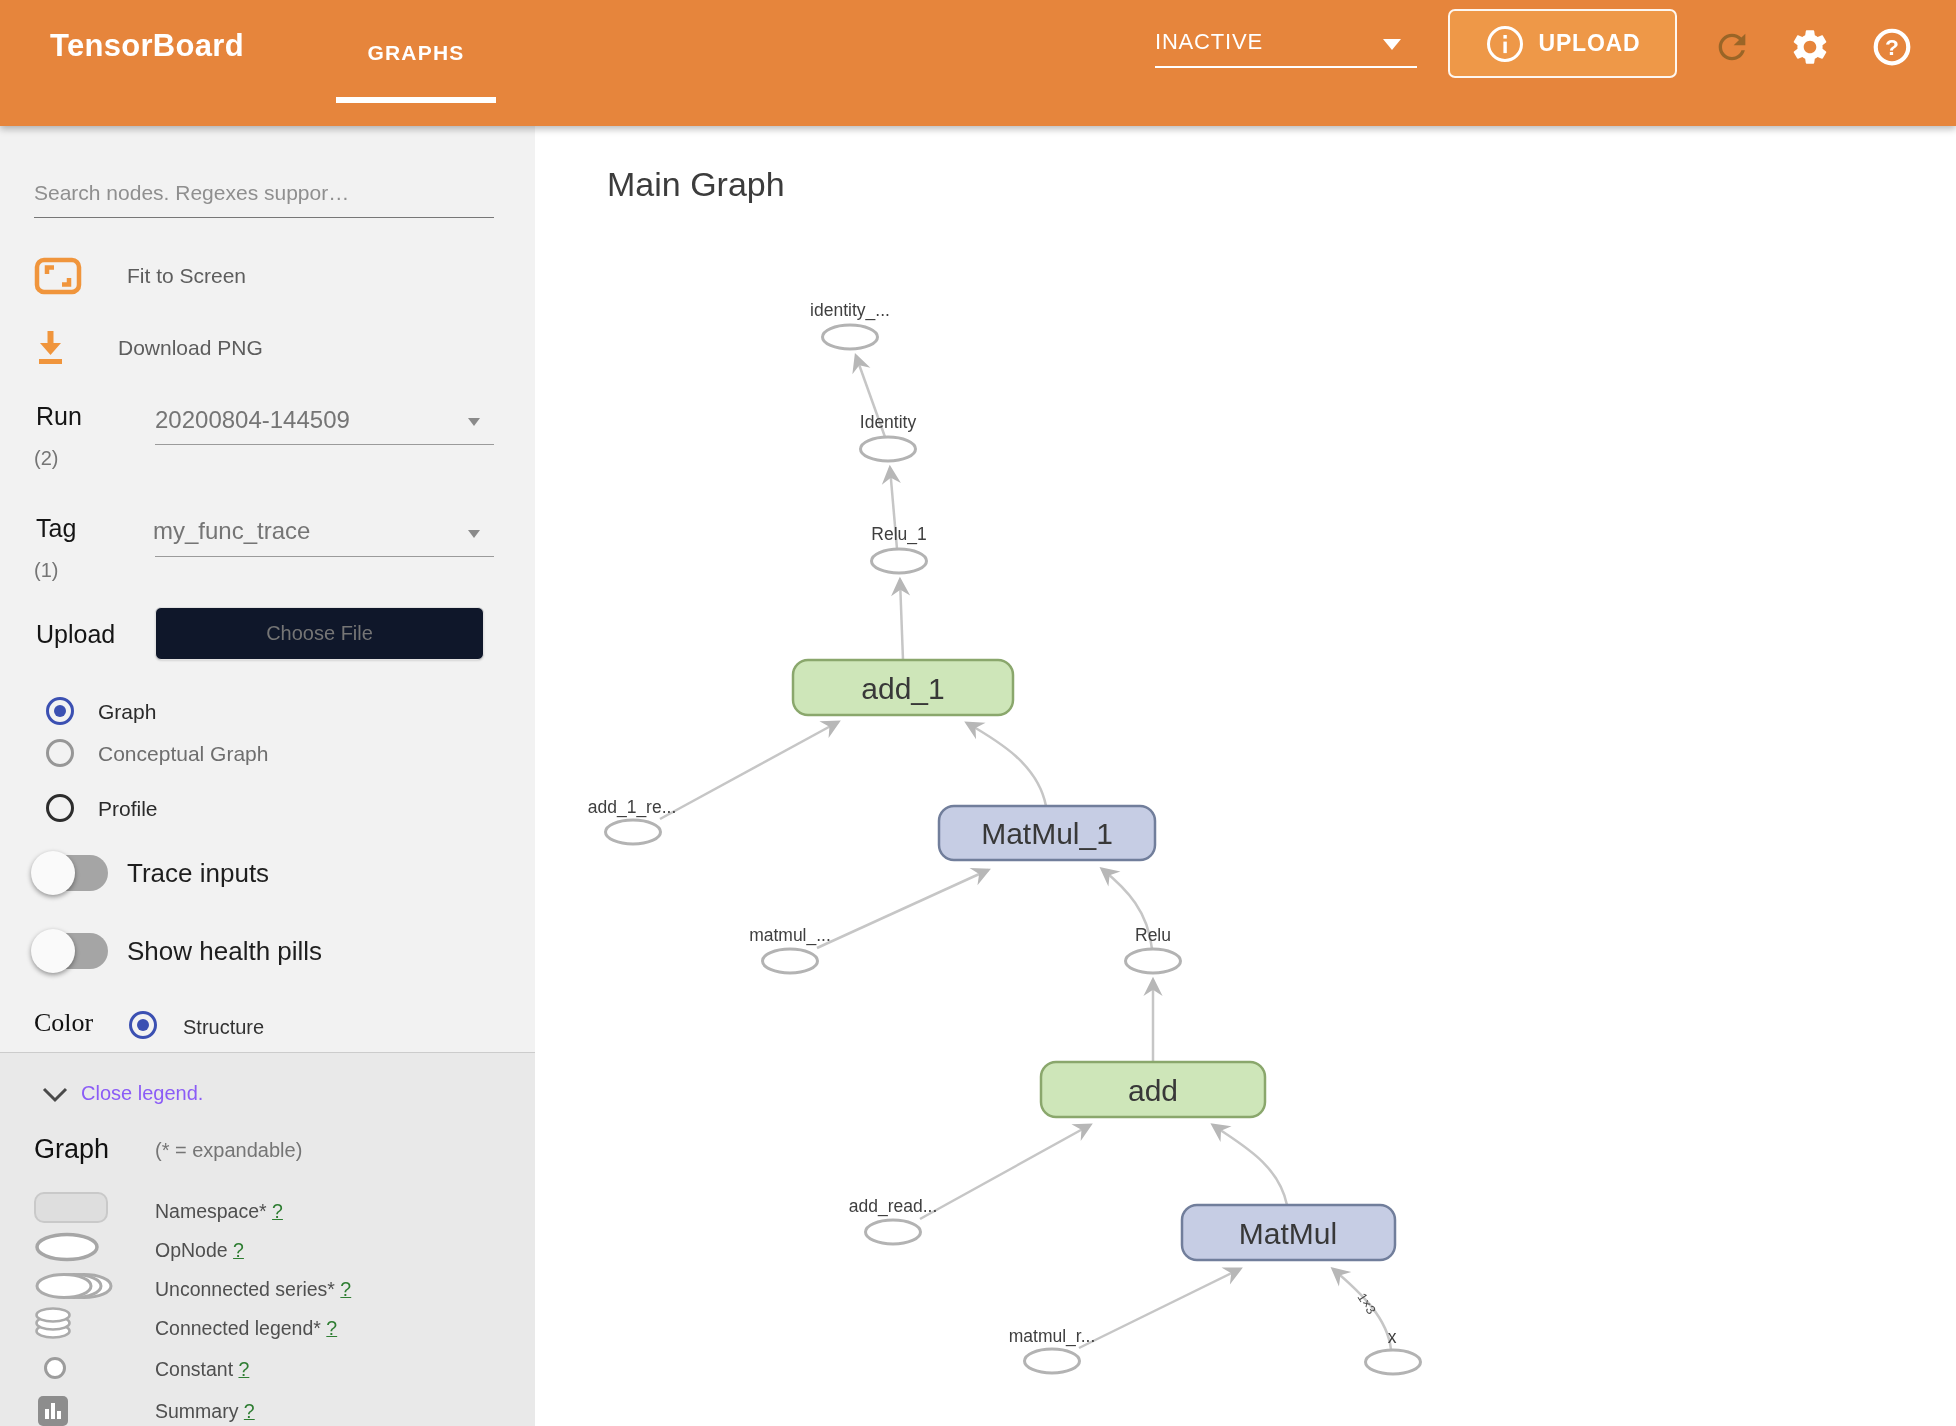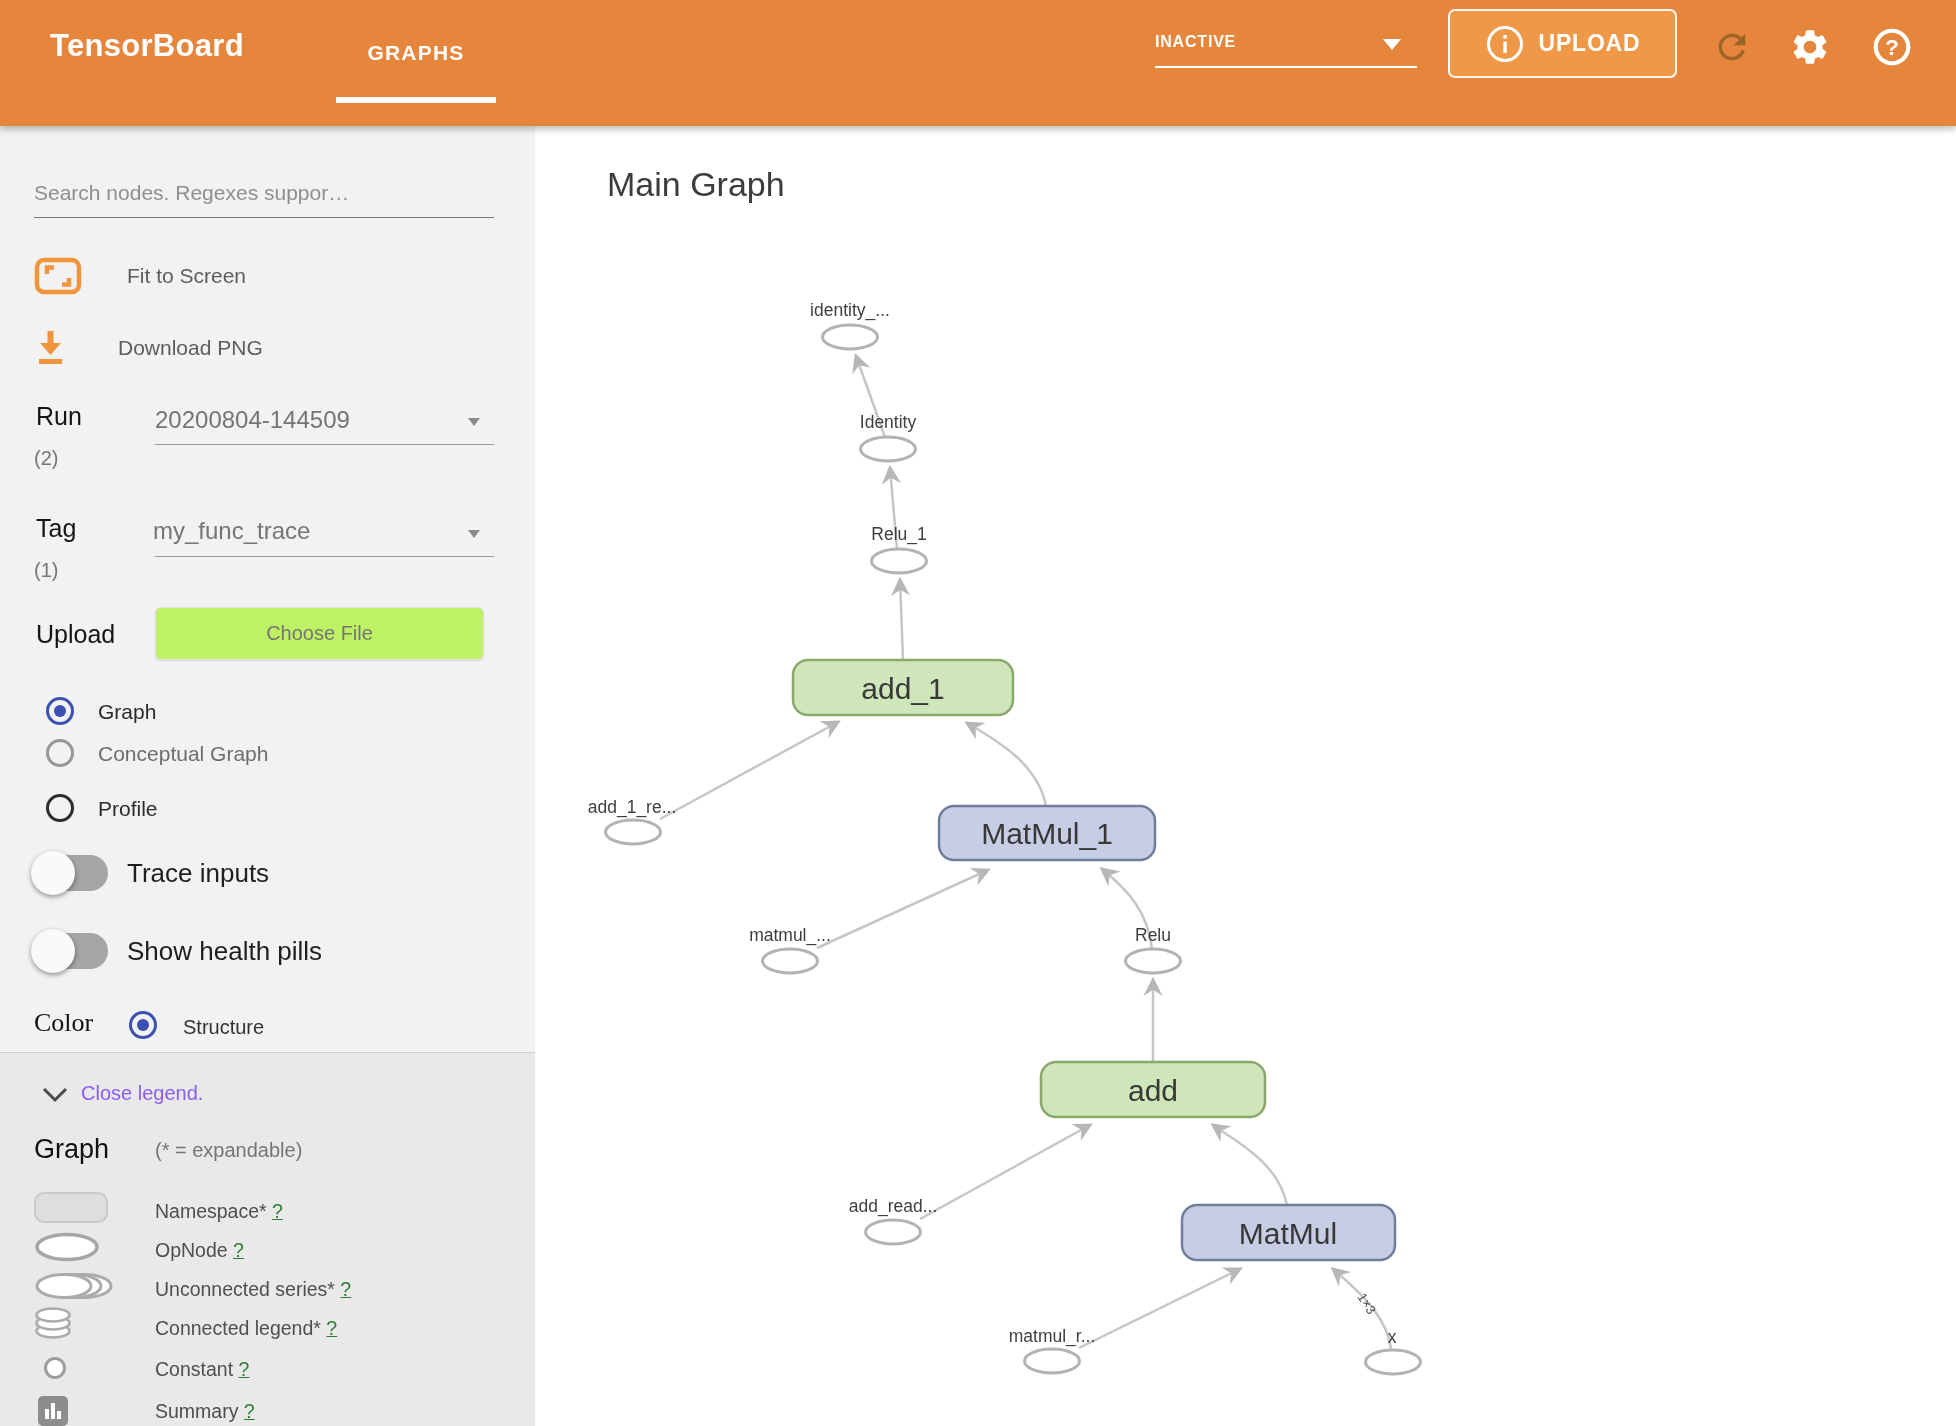--- a/index.html
+++ b/index.html
@@ -8,21 +8,21 @@
   .page { position:relative; width:1956px; height:1426px; }
 
   
   .header { position:absolute; left:0; top:0; width:1956px; height:126px;
             background:var(--header_bg); box-shadow:0 3px 7px rgba(0,0,0,.28); z-index:10; }
   .brand { position:absolute; left:50px; top:28px; color:#fff; font-size:31px; font-weight:700; letter-spacing:.3px; }
   .tab { position:absolute; left:336px; top:0; width:160px; height:106px; color:#fff;
          font-size:21px; font-weight:700; letter-spacing:1.2px; display:flex; align-items:center; justify-content:center; }
   .tab-underline { position:absolute; left:336px; top:97px; width:160px; height:6px; background:#fff; }
   .status-dd { position:absolute; left:1155px; top:22px; width:262px; height:46px; border-bottom:2px solid #fff; }
-  .status-dd .status-text { color:#fff; font-size:16px; font-weight:700; letter-spacing:.8px; line-height:40px; }
+  .status-dd .status-text { color:#fff; font-size:22px; font-weight:400; letter-spacing:.8px; line-height:40px; }
   .dd-caret-white { position:absolute; right:16px; top:17px; width:0; height:0;
         border-left:9px solid transparent; border-right:9px solid transparent; border-top:11px solid #fff; }
   .upload-btn { position:absolute; left:1448px; top:9px; width:229px; height:69px;
         background:var(--header_btn_bg); border:2px solid rgba(255,255,255,.92); border-radius:7px;
         display:flex; align-items:center; justify-content:center; gap:14px; cursor:pointer; }
   .upload-btn span { color:#fff; font-size:23px; font-weight:700; letter-spacing:.8px; }
   .hdr-icon { position:absolute; cursor:pointer; }
 
   
   .sidebar { position:absolute; left:0; top:106px; width:535px; height:1320px; background:#f2f2f2; }
@@ -32,21 +32,21 @@
         border:none; border-bottom:1.5px solid #777; font-size:21px; color:#555; outline:none; }
   .search-input::placeholder { color:#8f8f8f; }
   .tool-row { position:absolute; left:34px; display:flex; align-items:center; gap:45px; cursor:pointer; }
   .tool-label { font-size:21px; color:#5d5d5d; }
   .fld-label { position:absolute; left:36px; font-size:25px; color:#151515; }
   .fld-count { position:absolute; left:34px; font-size:20px; color:#757575; }
   .fld-value { position:absolute; font-size:24px; color:#757575; }
   .fld-underline { position:absolute; height:1px; background:#9b9b9b; }
   .dd-caret-gray { position:absolute; width:0; height:0;
         border-left:6px solid transparent; border-right:6px solid transparent; border-top:8px solid #8a8a8a; }
-  .choose-btn { position:absolute; left:155px; top:501px; width:329px; height:53px; background:#bef264;
+  .choose-btn { position:absolute; left:155px; top:501px; width:329px; height:53px; background:#0f172a;
         border:1px solid #e2e2e2; border-radius:6px; box-shadow:0 1px 2px rgba(0,0,0,.12);
         font-size:20px; color:#757575; display:flex; align-items:center; justify-content:center; cursor:pointer; }
   .radio { position:absolute; width:28px; height:28px; border-radius:50%; cursor:pointer; }
   .radio.sel { border:3px solid var(--radio_blue); }
   .radio.sel::after { content:""; position:absolute; left:5px; top:5px; width:12px; height:12px;
         border-radius:50%; background:var(--radio_blue); }
   .radio.gray { border:3px solid #979797; }
   .radio.dark { border:3.5px solid #2d2d2d; }
   .radio-label { position:absolute; font-size:21px; color:#2b2b2b; }
   .radio-label.dim { color:#6e6e6e; }

